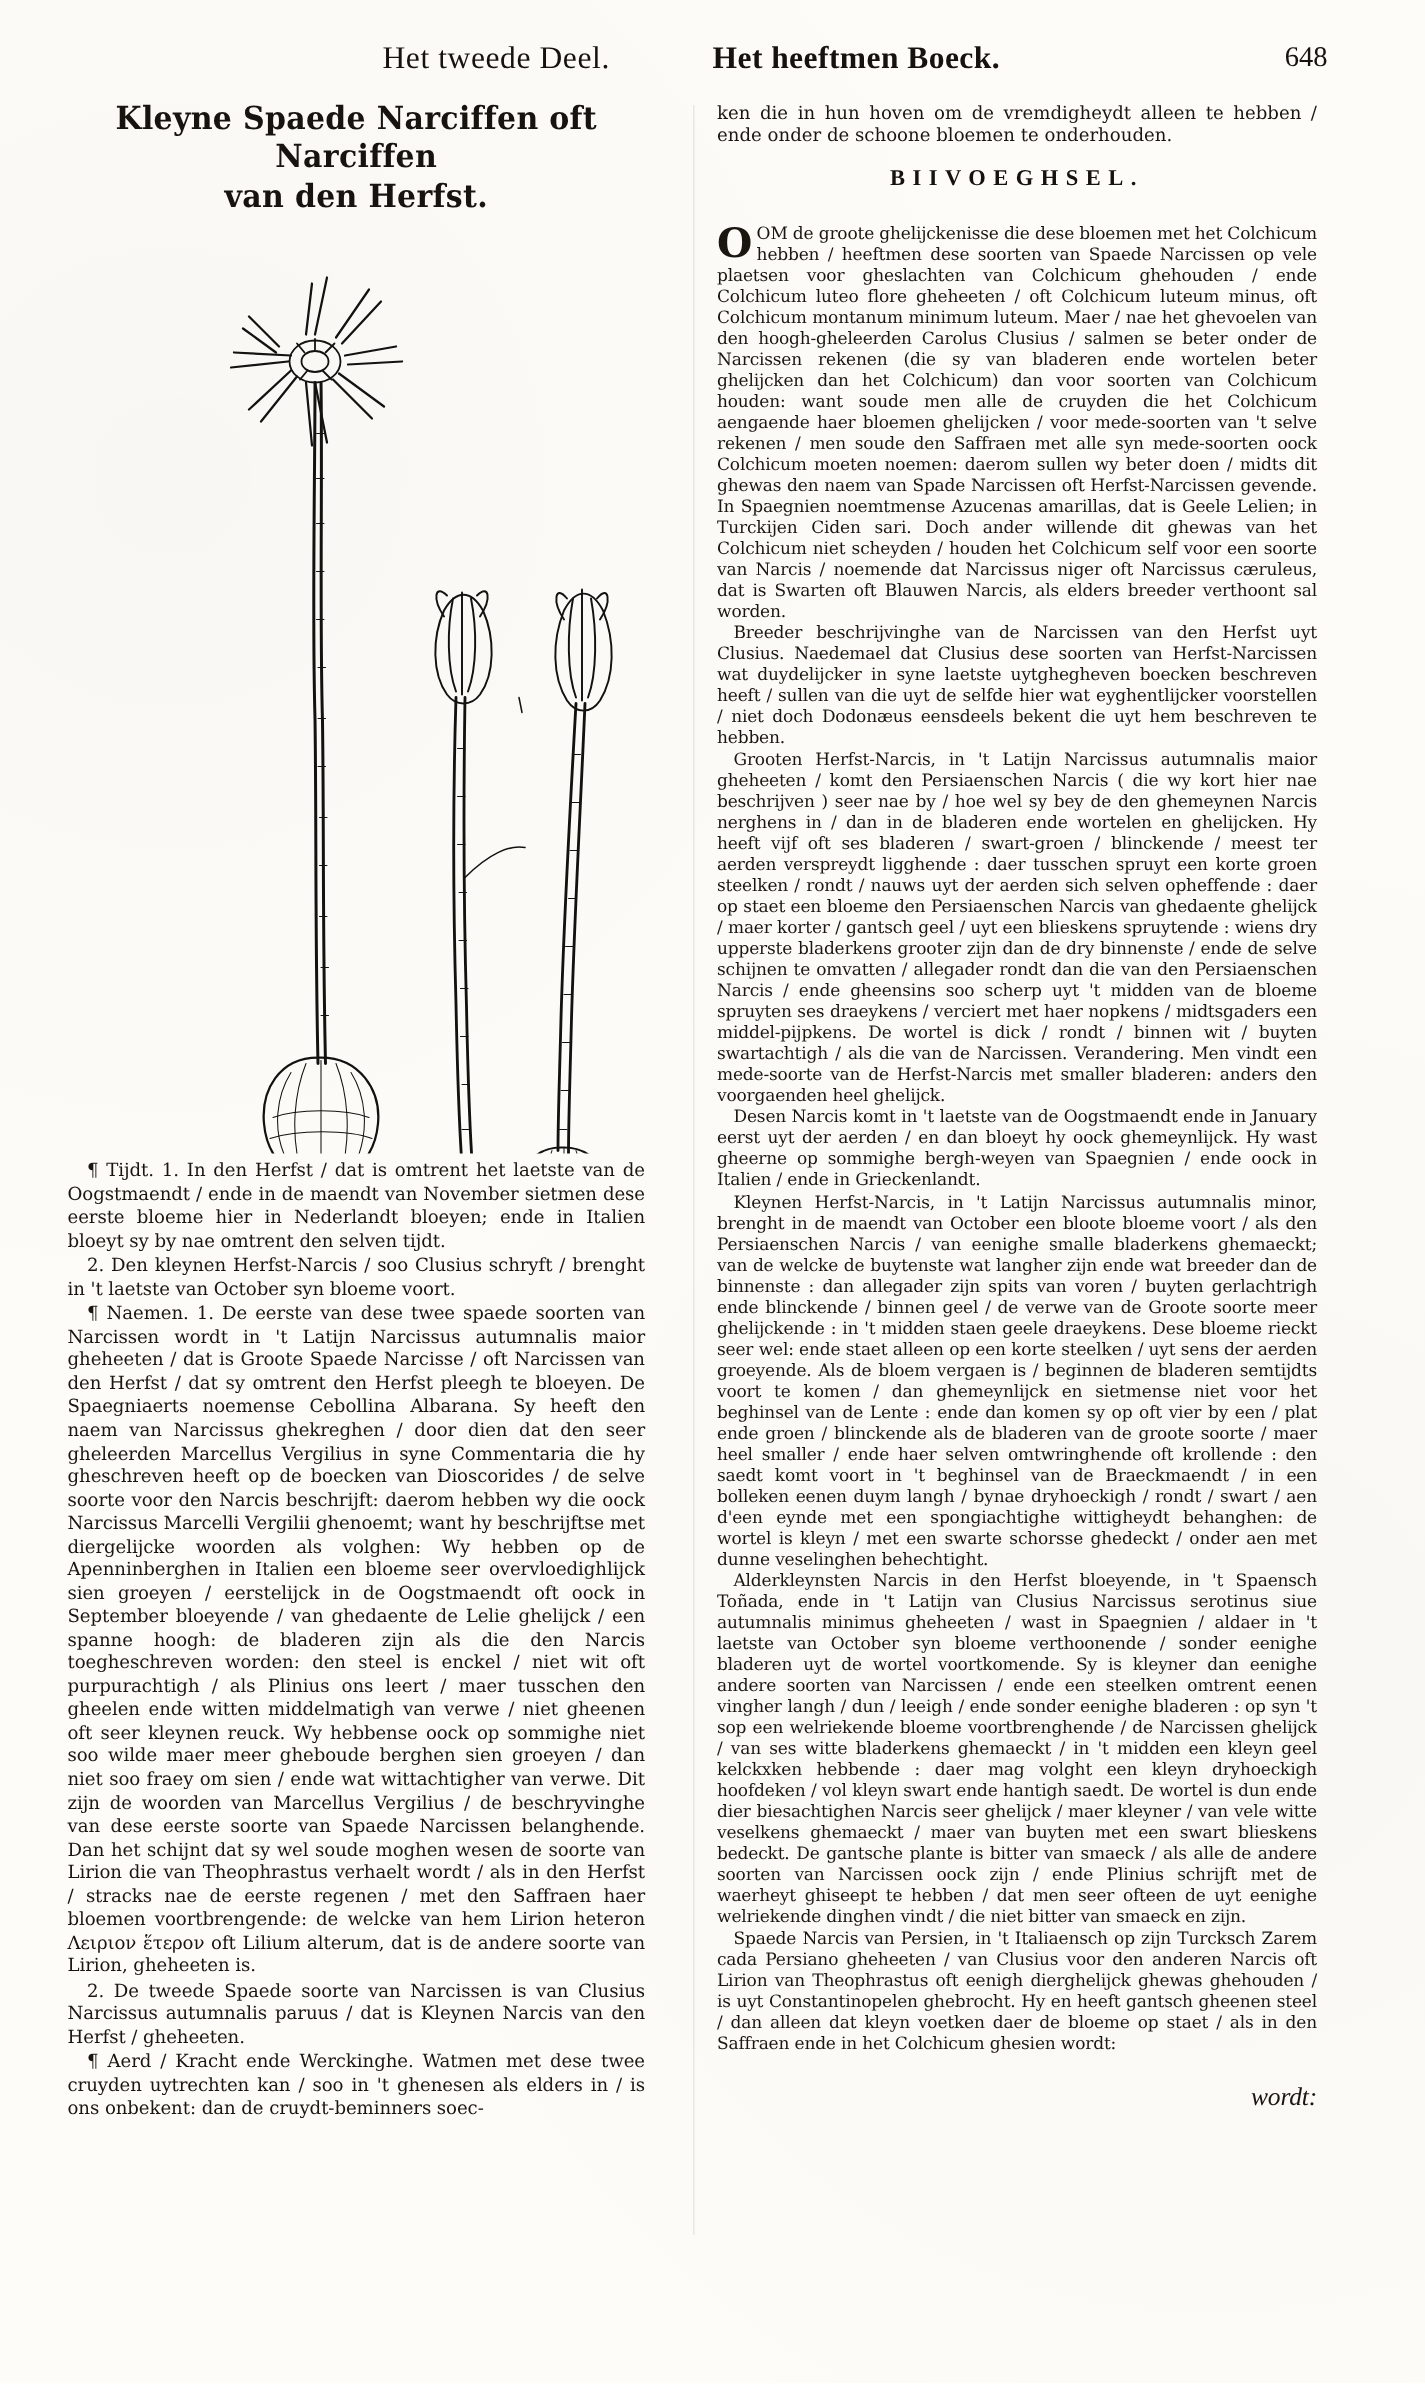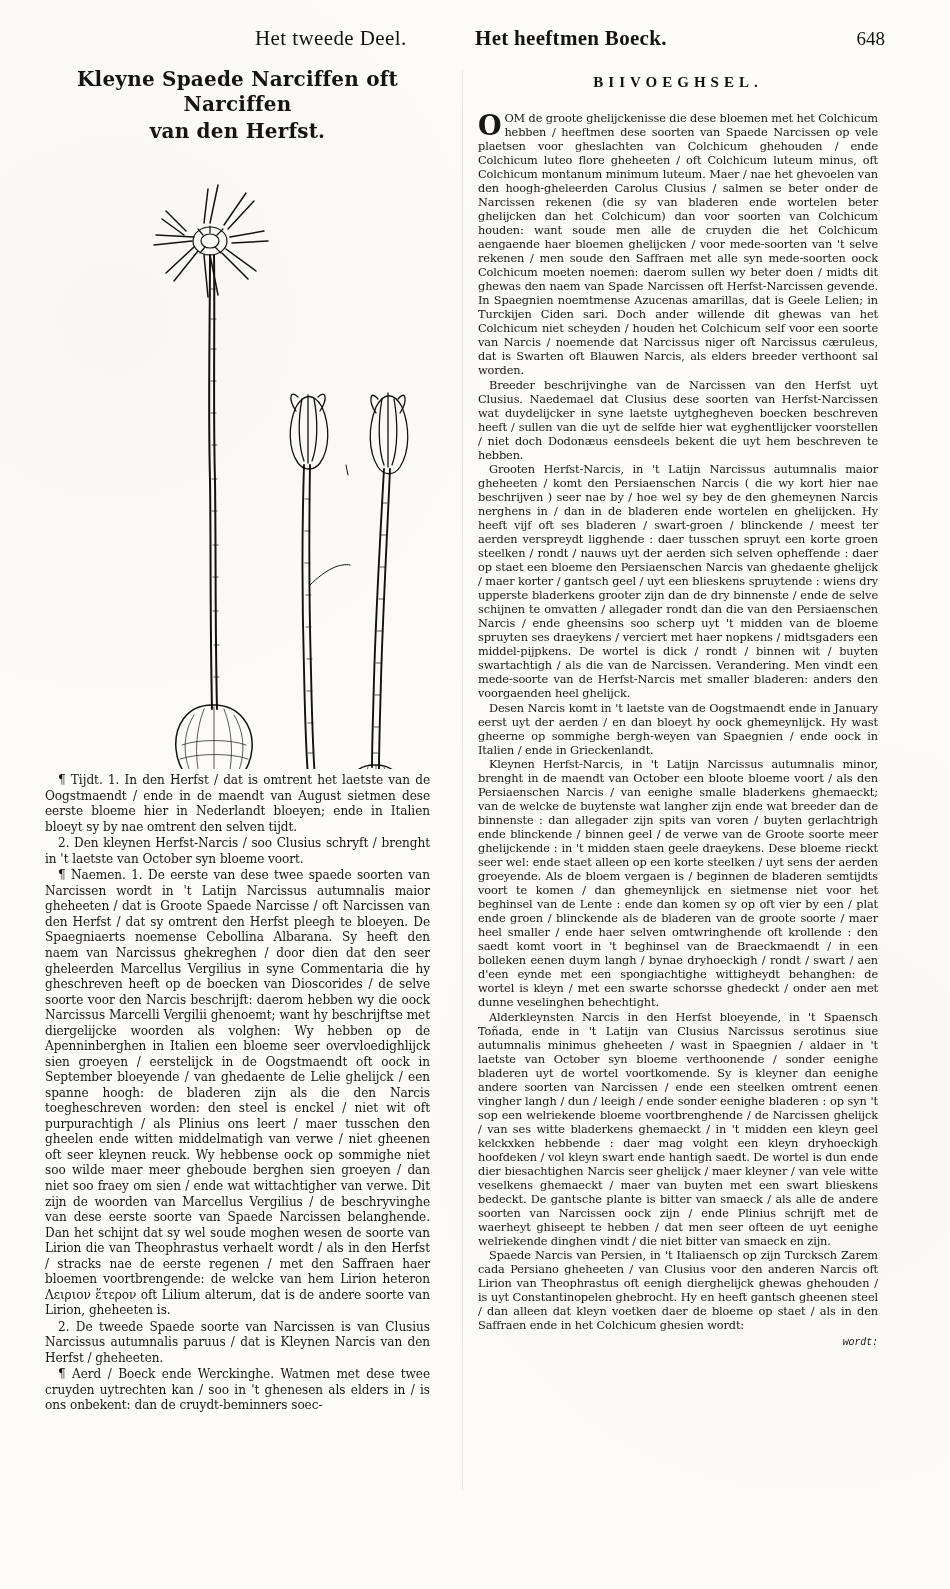--- a/index.html
+++ b/index.html
@@ -147,24 +147,24 @@
     float: left;
     font-family: "DejaVu Serif", serif;
     font-weight: bold;
     font-size: 27px;
     line-height: 24px;
     padding: 2px 3px 0 0;
     margin-top: 1px;
   }
   .catchword {
     text-align: right;
-    font-family: Liberation Mono, monospace;
-    font-size: 10px;
+    font-family: Liberation Serif, serif;
+    font-size: 17px;
     font-style: italic;
-    margin-top: 5px;
+    margin-top: 19px;
   }
 </style>
 </head>
 <body>
 
 <div class="page">
 
   <div class="running-head">
     <div class="rh-left">Het tweede Deel.</div>
     <div class="rh-mid">Het heeftmen Boeck.</div>
@@ -303,30 +303,31 @@
           </g>
 
           <g stroke-width="1">
             <path d="M288 316 L290 326"></path>
           </g>
         </g>
       </svg>
     </div>
 
     <div class="body-text">
-      <p class="ind">¶ Tijdt. 1. In den Herfst / dat is omtrent het laetste van de Oogstmaendt / ende in de maendt van August sietmen dese eerste bloeme hier in Nederlandt bloeyen; ende in Italien bloeyt sy by nae omtrent den selven tijdt.</p>
+      <p class="ind">¶ Tijdt. 1. In den Herfst / dat is omtrent het laetste van de Oogstmaendt / ende in de maendt van November sietmen dese eerste bloeme hier in Nederlandt bloeyen; ende in Italien bloeyt sy by nae omtrent den selven tijdt.</p>
       <p class="ind">2. Den kleynen Herfst-Narcis / soo Clusius schryft / brenght in 't laetste van October syn bloeme voort.</p>
       <p class="ind">¶ Naemen. 1. De eerste van dese twee spaede soorten van Narcissen wordt in 't Latijn Narcissus autumnalis maior gheheeten / dat is Groote Spaede Narcisse / oft Narcissen van den Herfst / dat sy omtrent den Herfst pleegh te bloeyen. De Spaegniaerts noemense Cebollina Albarana. Sy heeft den naem van Narcissus ghekreghen / door dien dat den seer gheleerden Marcellus Vergilius in syne Commentaria die hy gheschreven heeft op de boecken van Dioscorides / de selve soorte voor den Narcis beschrijft: daerom hebben wy die oock Narcissus Marcelli Vergilii ghenoemt; want hy beschrijftse met diergelijcke woorden als volghen: Wy hebben op de Apenninberghen in Italien een bloeme seer overvloedighlijck sien groeyen / eerstelijck in de Oogstmaendt oft oock in September bloeyende / van ghedaente de Lelie ghelijck / een spanne hoogh: de bladeren zijn als die den Narcis toegheschreven worden: den steel is enckel / niet wit oft purpurachtigh / als Plinius ons leert / maer tusschen den gheelen ende witten middelmatigh van verwe / niet gheenen oft seer kleynen reuck. Wy hebbense oock op sommighe niet soo wilde maer meer gheboude berghen sien groeyen / dan niet soo fraey om sien / ende wat wittachtigher van verwe. Dit zijn de woorden van Marcellus Vergilius / de beschryvinghe van dese eerste soorte van Spaede Narcissen belanghende. Dan het schijnt dat sy wel soude moghen wesen de soorte van Lirion die van Theophrastus verhaelt wordt / als in den Herfst / stracks nae de eerste regenen / met den Saffraen haer bloemen voortbrengende: de welcke van hem Lirion heteron Λειριον ἕτερον oft Lilium alterum, dat is de andere soorte van Lirion, gheheeten is.</p>
       <p class="ind">2. De tweede Spaede soorte van Narcissen is van Clusius Narcissus autumnalis paruus / dat is Kleynen Narcis van den Herfst / gheheeten.</p>
-      <p class="ind">¶ Aerd / Boeck ende Werckinghe. Watmen met dese twee cruyden uytrechten kan / soo in 't ghenesen als elders in / is ons onbekent: dan de cruydt-beminners soec-</p>
+      <p class="ind">¶ Aerd / Kracht ende Werckinghe. Watmen met dese twee cruyden uytrechten kan / soo in 't ghenesen als elders in / is ons onbekent: dan de cruydt-beminners soec-</p>
     </div>
   </div>
 
   <div class="col col-right">
 
+    <div class="top-note">ken die in hun hoven om de vremdigheydt alleen te hebben / ende onder de schoone bloemen te onderhouden.</div>
 
     <div class="section-title">BIIVOEGHSEL.</div>
 
     <div class="rc-text">
       <p><span class="dropcap">O</span><span>OM de groote ghelijckenisse die dese bloemen met het Colchicum hebben / heeftmen dese soorten van Spaede Narcissen op vele plaetsen voor gheslachten van Colchicum ghehouden / ende Colchicum luteo flore gheheeten / oft Colchicum luteum minus, oft Colchicum montanum minimum luteum. Maer / nae het ghevoelen van den hoogh-gheleerden Carolus Clusius / salmen se beter onder de Narcissen rekenen (die sy van bladeren ende wortelen beter ghelijcken dan het Colchicum) dan voor soorten van Colchicum houden: want soude men alle de cruyden die het Colchicum aengaende haer bloemen ghelijcken / voor mede-soorten van 't selve rekenen / men soude den Saffraen met alle syn mede-soorten oock Colchicum moeten noemen: daerom sullen wy beter doen / midts dit ghewas den naem van Spade Narcissen oft Herfst-Narcissen gevende. In Spaegnien noemtmense Azucenas amarillas, dat is Geele Lelien; in Turckijen Ciden sari. Doch ander willende dit ghewas van het Colchicum niet scheyden / houden het Colchicum self voor een soorte van Narcis / noemende dat Narcissus niger oft Narcissus cæruleus, dat is Swarten oft Blauwen Narcis, als elders breeder verthoont sal worden.</span></p>
       <p class="ind">Breeder beschrijvinghe van de Narcissen van den Herfst uyt Clusius. Naedemael dat Clusius dese soorten van Herfst-Narcissen wat duydelijcker in syne laetste uytghegheven boecken beschreven heeft / sullen van die uyt de selfde hier wat eyghentlijcker voorstellen / niet doch Dodonæus eensdeels bekent die uyt hem beschreven te hebben.</p>
       <p class="ind">Grooten Herfst-Narcis, in 't Latijn Narcissus autumnalis maior gheheeten / komt den Persiaenschen Narcis ( die wy kort hier nae beschrijven ) seer nae by / hoe wel sy bey de den ghemeynen Narcis nerghens in / dan in de bladeren ende wortelen en ghelijcken. Hy heeft vijf oft ses bladeren / swart-groen / blinckende / meest ter aerden verspreydt ligghende : daer tusschen spruyt een korte groen steelken / rondt / nauws uyt der aerden sich selven opheffende : daer op staet een bloeme den Persiaenschen Narcis van ghedaente ghelijck / maer korter / gantsch geel / uyt een blieskens spruytende : wiens dry upperste bladerkens grooter zijn dan de dry binnenste / ende de selve schijnen te omvatten / allegader rondt dan die van den Persiaenschen Narcis / ende gheensins soo scherp uyt 't midden van de bloeme spruyten ses draeykens / verciert met haer nopkens / midtsgaders een middel-pijpkens. De wortel is dick / rondt / binnen wit / buyten swartachtigh / als die van de Narcissen. Verandering. Men vindt een mede-soorte van de Herfst-Narcis met smaller bladeren: anders den voorgaenden heel ghelijck.</p>
       <p class="ind">Desen Narcis komt in 't laetste van de Oogstmaendt ende in January eerst uyt der aerden / en dan bloeyt hy oock ghemeynlijck. Hy wast gheerne op sommighe bergh-weyen van Spaegnien / ende oock in Italien / ende in Grieckenlandt.</p>
       <p class="ind">Kleynen Herfst-Narcis, in 't Latijn Narcissus autumnalis minor, brenght in de maendt van October een bloote bloeme voort / als den Persiaenschen Narcis / van eenighe smalle bladerkens ghemaeckt; van de welcke de buytenste wat langher zijn ende wat breeder dan de binnenste : dan allegader zijn spits van voren / buyten gerlachtrigh ende blinckende / binnen geel / de verwe van de Groote soorte meer ghelijckende : in 't midden staen geele draeykens. Dese bloeme rieckt seer wel: ende staet alleen op een korte steelken / uyt sens der aerden groeyende. Als de bloem vergaen is / beginnen de bladeren semtijdts voort te komen / dan ghemeynlijck en sietmense niet voor het beghinsel van de Lente : ende dan komen sy op oft vier by een / plat ende groen / blinckende als de bladeren van de groote soorte / maer heel smaller / ende haer selven omtwringhende oft krollende : den saedt komt voort in 't beghinsel van de Braeckmaendt / in een bolleken eenen duym langh / bynae dryhoeckigh / rondt / swart / aen d'een eynde met een spongiachtighe wittigheydt behanghen: de wortel is kleyn / met een swarte schorsse ghedeckt / onder aen met dunne veselinghen behechtight.</p>
       <p class="ind">Alderkleynsten Narcis in den Herfst bloeyende, in 't Spaensch Toñada, ende in 't Latijn van Clusius Narcissus serotinus siue autumnalis minimus gheheeten / wast in Spaegnien / aldaer in 't laetste van October syn bloeme verthoonende / sonder eenighe bladeren uyt de wortel voortkomende. Sy is kleyner dan eenighe andere soorten van Narcissen / ende een steelken omtrent eenen vingher langh / dun / leeigh / ende sonder eenighe bladeren : op syn 't sop een welriekende bloeme voortbrenghende / de Narcissen ghelijck / van ses witte bladerkens ghemaeckt / in 't midden een kleyn geel kelckxken hebbende : daer mag volght een kleyn dryhoeckigh hoofdeken / vol kleyn swart ende hantigh saedt. De wortel is dun ende dier biesachtighen Narcis seer ghelijck / maer kleyner / van vele witte veselkens ghemaeckt / maer van buyten met een swart blieskens bedeckt. De gantsche plante is bitter van smaeck / als alle de andere soorten van Narcissen oock zijn / ende Plinius schrijft met de waerheyt ghiseept te hebben / dat men seer ofteen de uyt eenighe welriekende dinghen vindt / die niet bitter van smaeck en zijn.</p>

